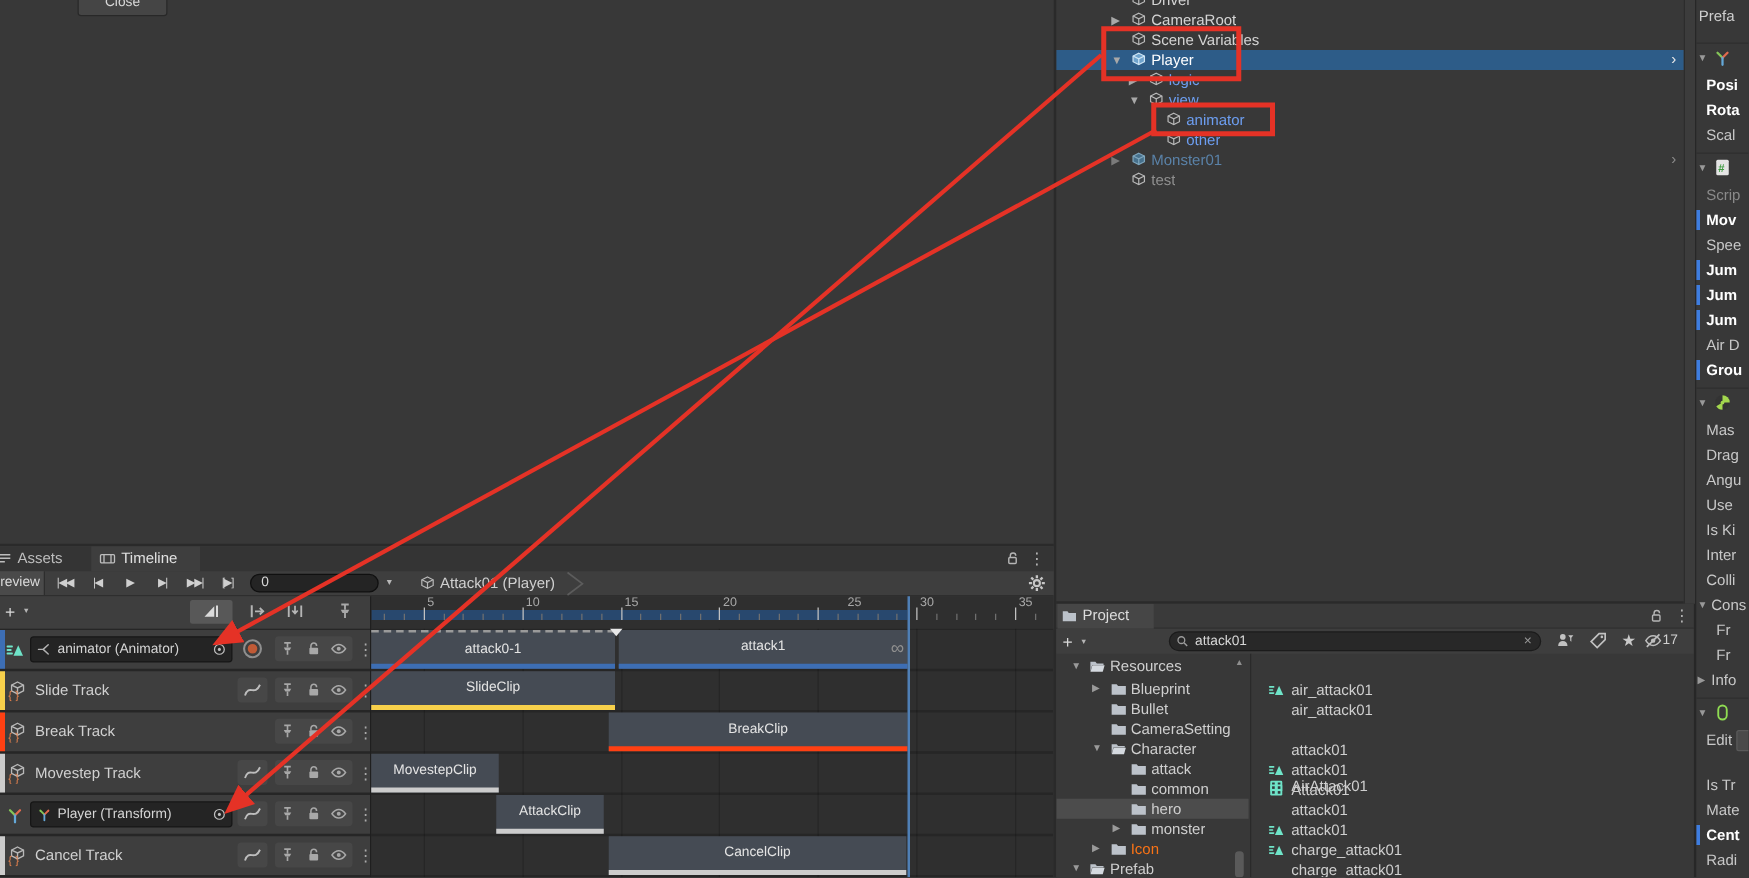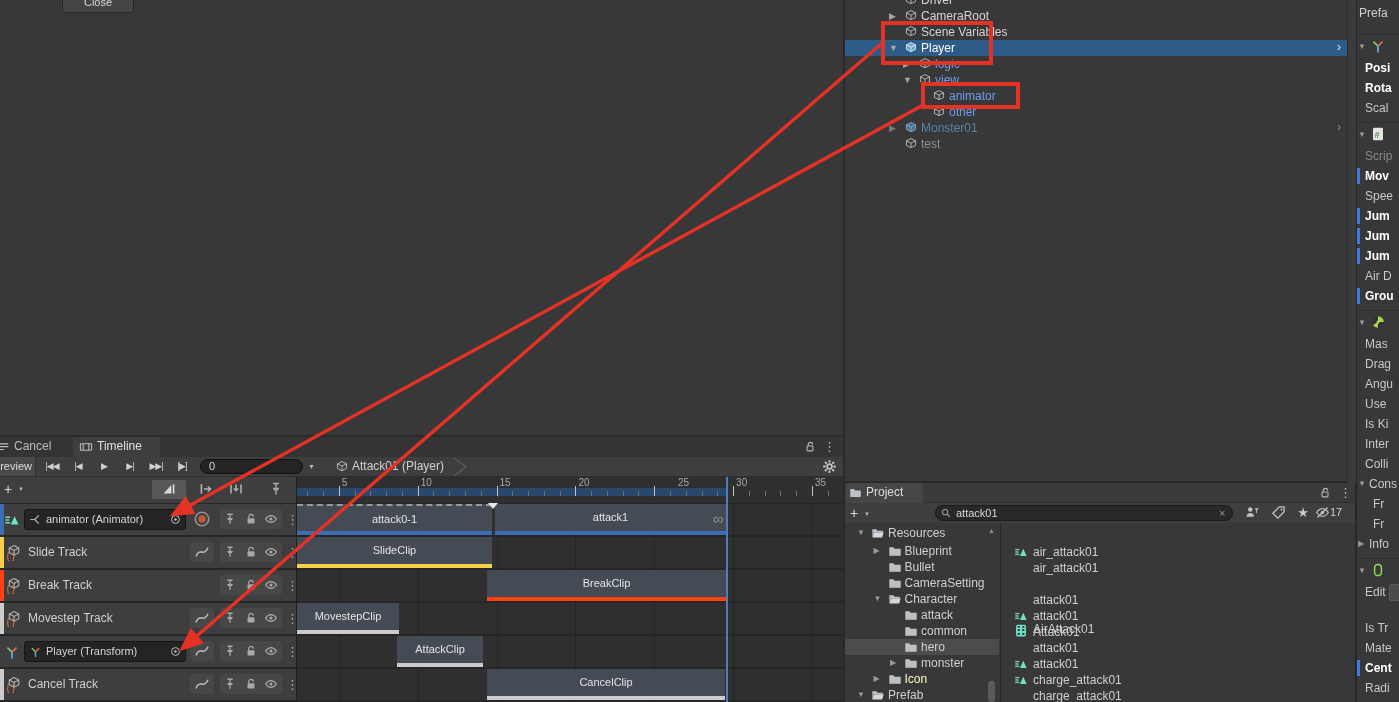--- a/index.html
+++ b/index.html
@@ -287,21 +287,21 @@
     <div class="abs" style="left: 0px; top: 437px; width: 843px; height: 265px; overflow: hidden; background: rgb(56, 56, 56);">
       <div class="abs" style="left: 0px; top: 0px; width: 843px; height: 20px; background: rgb(52, 52, 52);">
         <div class="abs" style="left: 0px; top: 0px; width: 72px; height: 20px;">
           <span class="ic" style="left: -4px; top: 3px; width: 14px; height: 14px;">
             <svg viewBox="0 0 16 16" width="14" height="14">
               <g stroke="#bdbdbd" stroke-width="1.3">
                 <path d="M1 4.4h13M1 7.6h13M1 10.8h8"></path>
               </g>
             </svg>
           </span>
-          <div class="abs" style="left: 14px; top: 0px; height: 20px; line-height: 19px; color: rgb(189, 189, 189); white-space: nowrap;">Cancel</div>
+          <div class="abs" style="left: 14px; top: 0px; height: 20px; line-height: 19px; color: rgb(189, 189, 189); white-space: nowrap;">Assets</div>
         </div>
         <div class="abs" style="left: 73px; top: 0px; width: 87px; height: 20px; background: rgb(62, 62, 62);">
           <span class="ic" style="left: 6px; top: 3px; width: 14px; height: 14px;">
             <svg viewBox="0 0 16 16" width="14" height="14">
               <rect x="1.6" y="4.2" width="12.8" height="7.6" rx="1" fill="none" stroke="#bdbdbd" stroke-width="1.2"></rect>
               <path d="M4.8 4.2v7.6M11.2 4.2v7.6" stroke="#bdbdbd" stroke-width="1.2"></path>
             </svg>
           </span>
           <div class="abs" style="left: 24px; top: 0px; height: 20px; line-height: 19px; color: rgb(224, 224, 224); white-space: nowrap;">Timeline</div>
         </div>
@@ -876,21 +876,21 @@
           </span>
           <div class="abs row-label" style="left: 76px; top: 0px; height: 16px; line-height: 16px; color: rgb(207, 207, 207);">monster</div>
         </div>
         <div class="abs" style="left: 0px; top: 148px; width: 154px; height: 16px;">
           <div class="abs" style="left: 28.5px; top: 1px; width: 11px; height: 14px; font-size: 8px; color: rgb(154, 154, 154); line-height: 14px;">▶</div>
           <span class="ic" style="left: 42.5px; top: 1px; width: 14px; height: 14px;">
             <svg viewBox="0 0 16 16" width="14" height="14">
               <path d="M1.5 3.8h4.6l1.3 1.7h7.1v8H1.5z" fill="#bcc2ca"></path>
             </svg>
           </span>
-          <div class="abs row-label" style="left: 59.5px; top: 0px; height: 16px; line-height: 16px; color: #fef9c3;">Icon</div>
+          <div class="abs row-label" style="left: 59.5px; top: 0px; height: 16px; line-height: 16px; color: #f97316;">Icon</div>
         </div>
         <div class="abs" style="left: 0px; top: 164px; width: 154px; height: 16px;">
           <div class="abs" style="left: 12px; top: 1px; width: 11px; height: 14px; font-size: 8px; color: rgb(154, 154, 154); line-height: 14px;">▼</div>
           <span class="ic" style="left: 26px; top: 1px; width: 14px; height: 14px;">
             <svg viewBox="0 0 16 16" width="14" height="14">
               <path d="M1.5 3.8h4.6l1.3 1.7h6.1v1.3H3.1L1.5 13z" fill="#bcc2ca"></path>
               <path d="M3.3 7.1h11.2l-1.7 5.9H1.6z" fill="#d4d9df"></path>
             </svg>
           </span>
           <div class="abs row-label" style="left: 43px; top: 0px; height: 16px; line-height: 16px; color: rgb(207, 207, 207);">Prefab</div>

